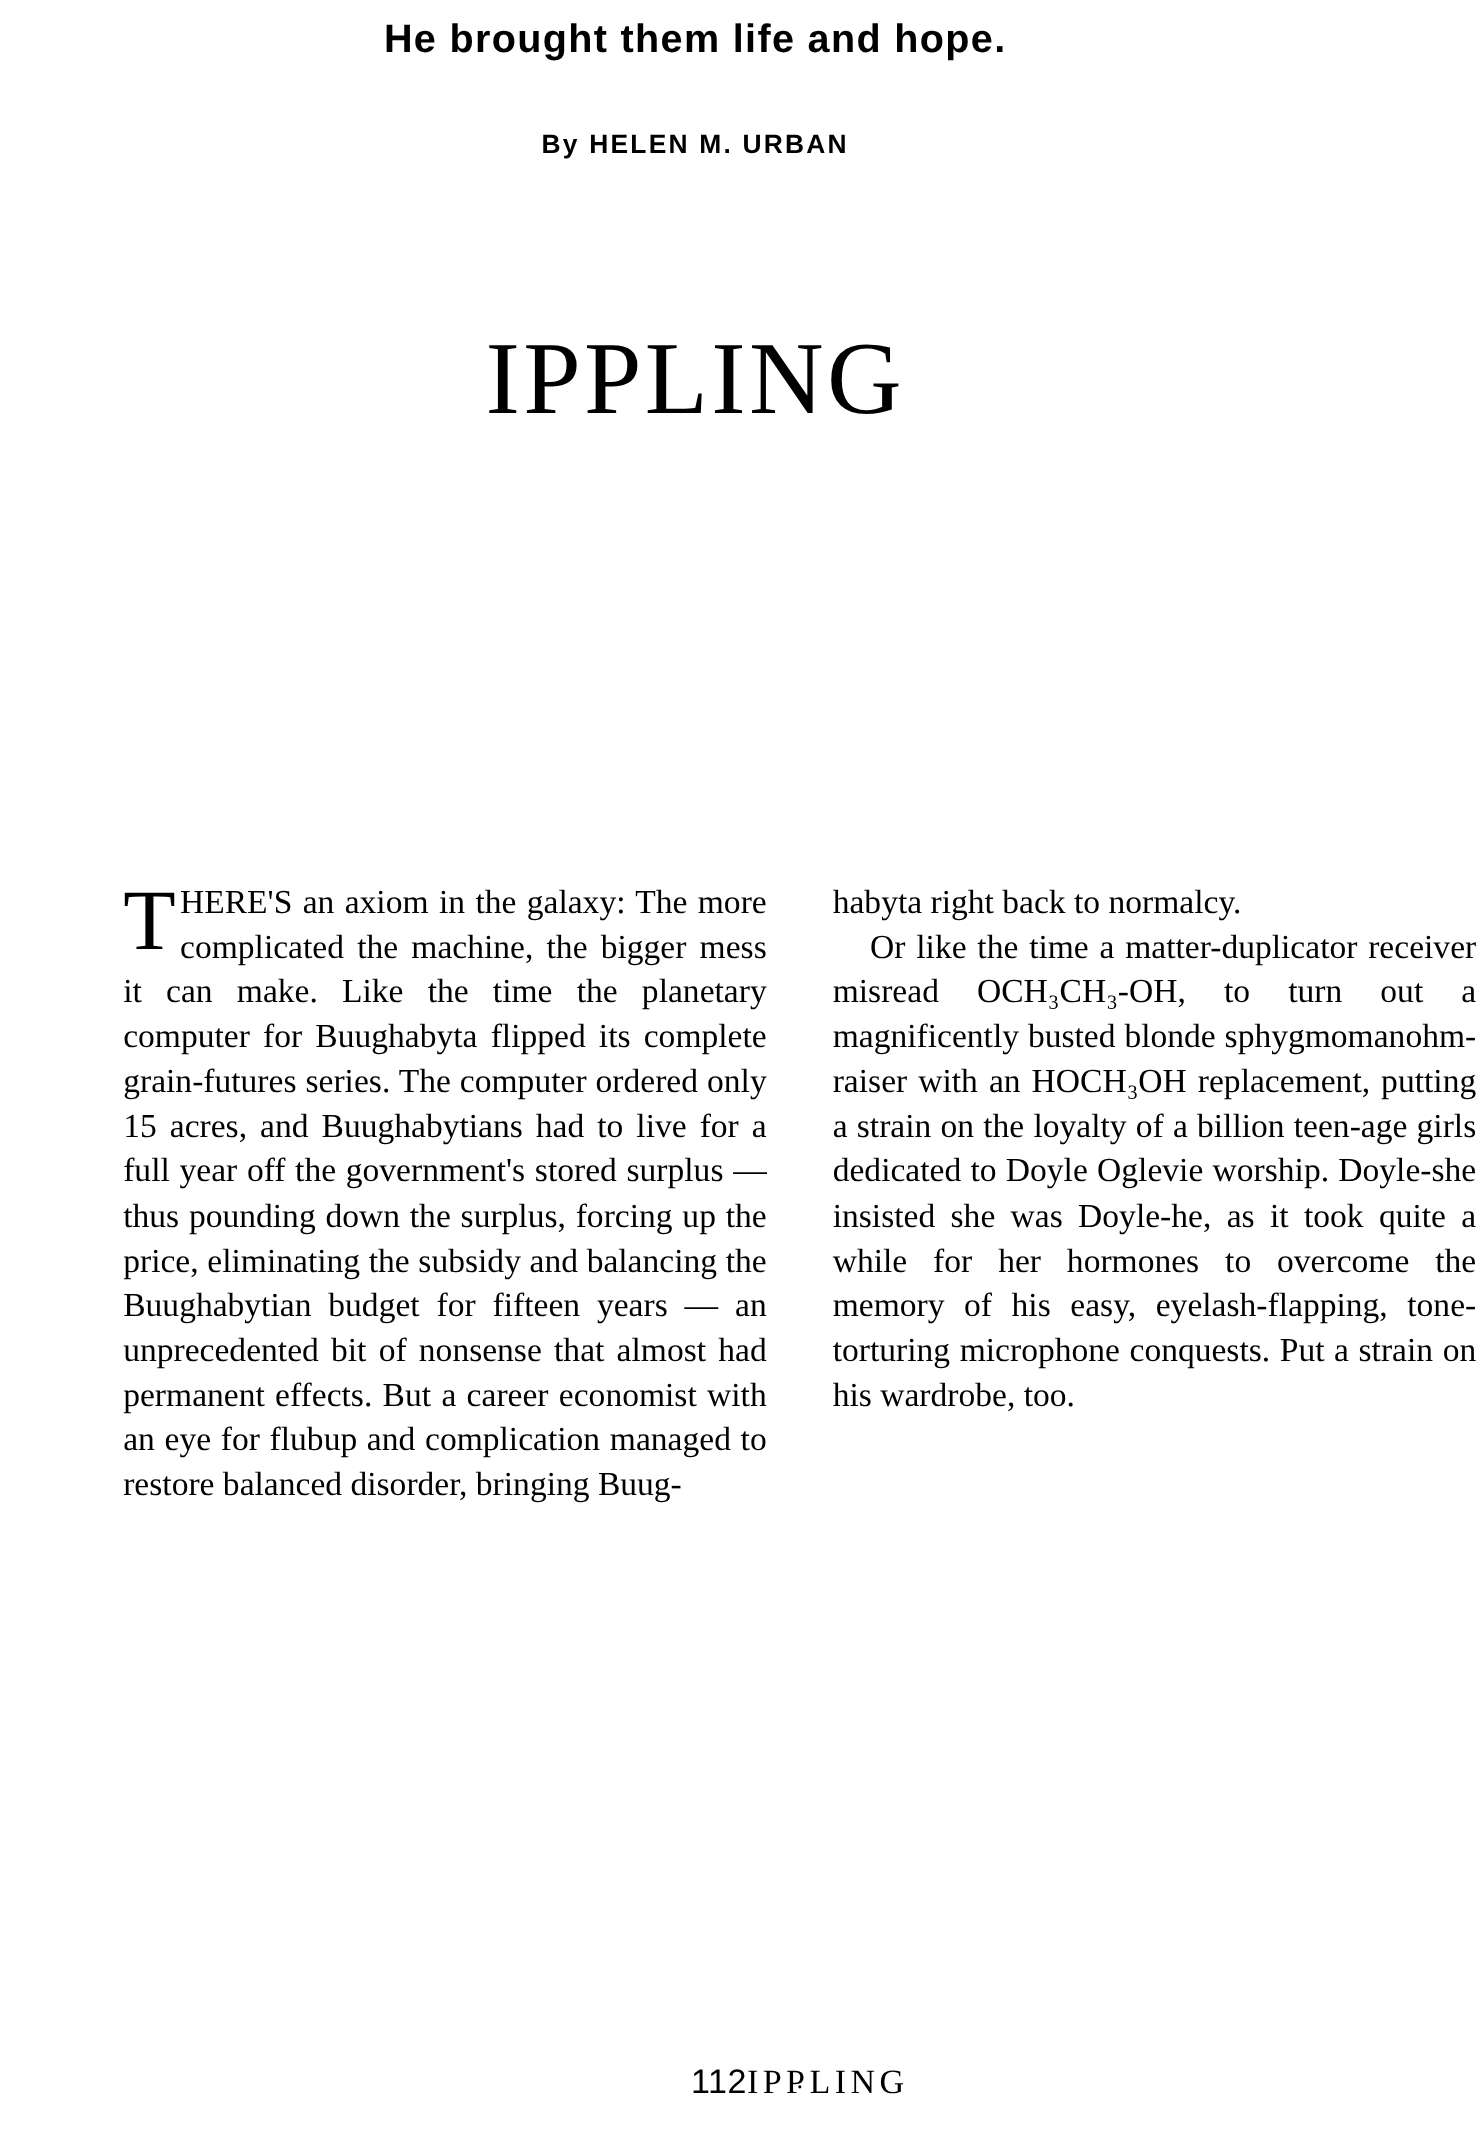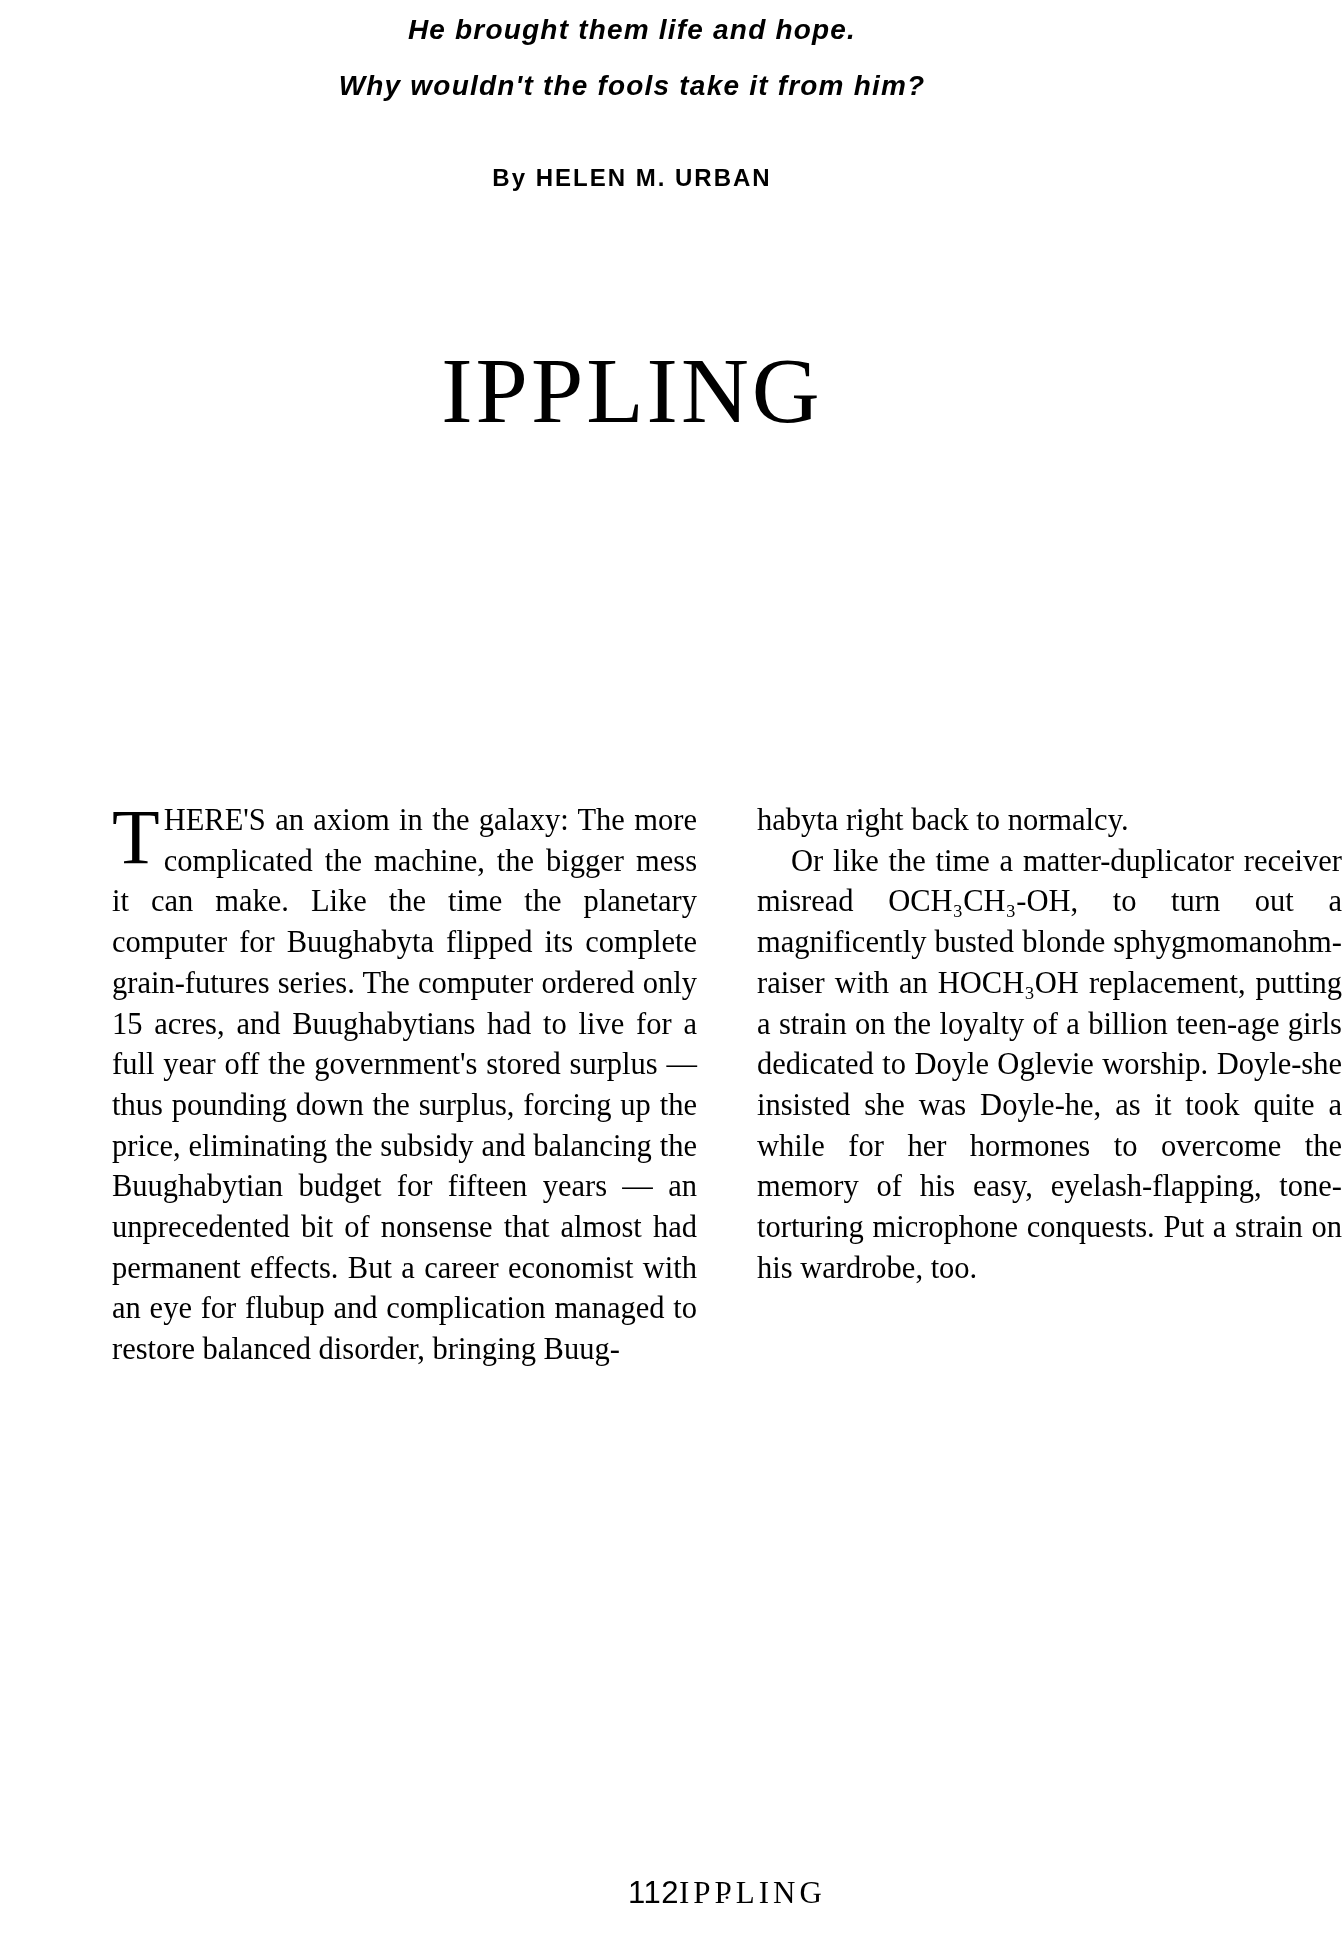--- a/index.html
+++ b/index.html
@@ -20,22 +20,21 @@
   .inner {
     position: absolute;
     left: 112px;
     top: 0;
     width: 1230px;
     height: 1957px;
   }
   .tagline {
     font-family: "Liberation Sans", sans-serif;
     font-weight: bold;
-    font-style: italic;
-    font-size: 28px;
+    font-size: 36px;
     letter-spacing: 1.2px;
     text-align: center;
     color: #000;
     width: 1040px;
   }
   .tagline .line1 { margin-top: 14px; }
   .tagline .line2 { margin-top: 24px; }
 
   .byline {
     font-family: "Liberation Sans", sans-serif;
@@ -123,21 +122,20 @@
   }
 </style>
 </head>
 <body>
 
 <div class="page">
   <div class="inner">
 
     <div class="tagline">
       <div class="line1">He brought them life and hope.</div>
-      <div class="line2">Why wouldn't the fools take it from him?</div>
     </div>
 
     <div class="byline">By  HELEN  M.  URBAN</div>
 
     <div class="title">
       <span class="t-line t-line2">IPPLING</span>
     </div>
 
     <div class="columns">
 

